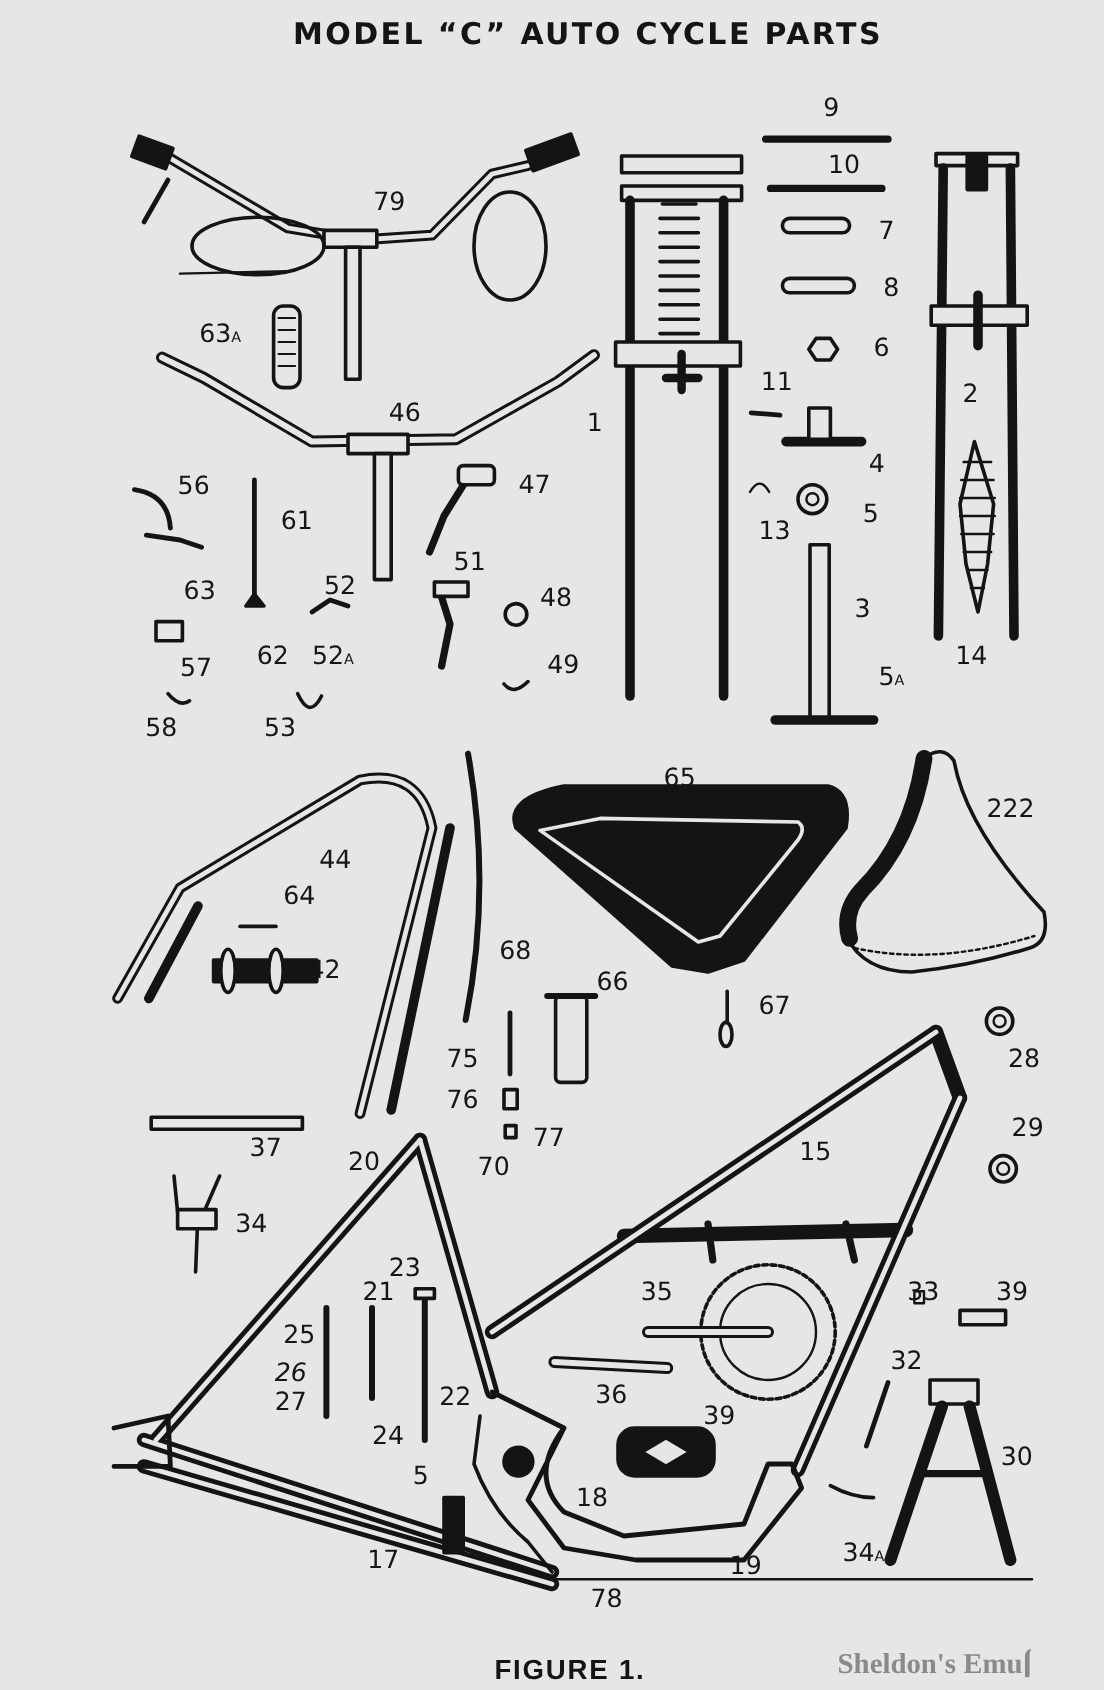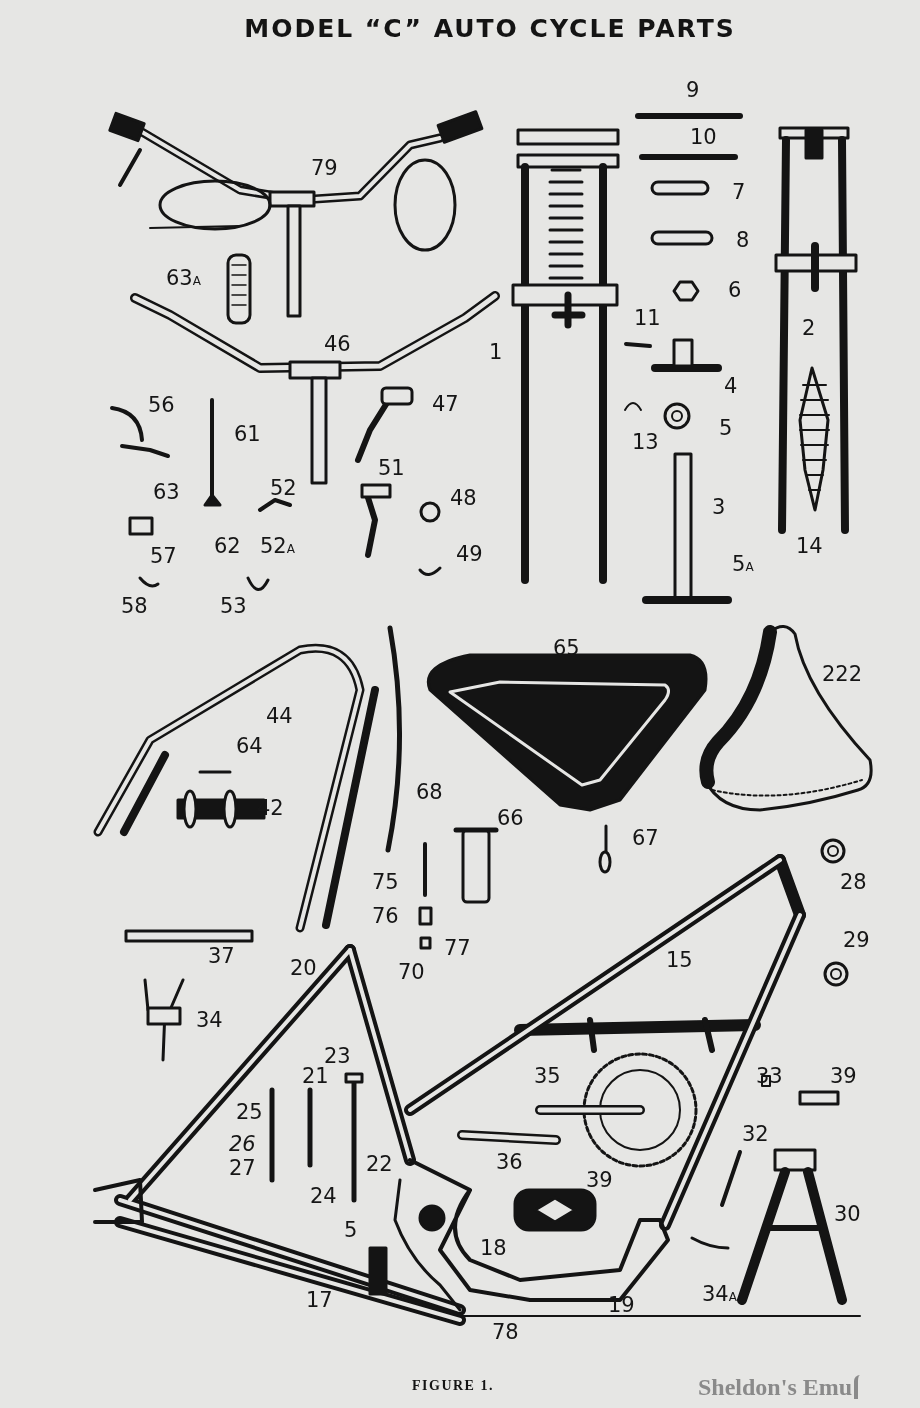--- a/index.html
+++ b/index.html
@@ -3,21 +3,21 @@
 <meta charset="utf-8">
 <style>
   html, body { margin:0; padding:0; }
   body { width:920px; height:1408px; background:#e6e6e4; position:relative; overflow:hidden;
          font-family:"DejaVu Sans", sans-serif; color:#141414; }
   .title { position:absolute; top:14px; left:0; width:980px; text-align:center;
            font-family:"DejaVu Sans", sans-serif; font-weight:bold; font-size:25px; letter-spacing:2px; }
   svg.art { position:absolute; left:0; top:0; }
   .lbl { position:absolute; font-family:"DejaVu Sans", sans-serif; font-size:21px; color:#161616; line-height:1; white-space:nowrap; }
   .lbl small { font-size:12px; }
-  .caption { position:absolute; top:1378px; left:412px; font-family:Liberation Serif, serif; font-weight:bold; font-size:14px; letter-spacing:1.5px; }
+  .caption { position:absolute; top:1378px; left:412px; font-family:Liberation Sans, sans-serif; font-weight:bold; font-size:23px; letter-spacing:1.5px; }
   .wm { position:absolute; top:1374px; left:698px; font-family:"Liberation Serif", serif; font-weight:bold; font-size:24px; color:#8a8a8a; }
 </style>
 </head>
 <body>
 
 <div class="title">MODEL “C” AUTO CYCLE PARTS</div>
 
 <svg class="art" width="920" height="1408" viewBox="0 0 920 1408" fill="none" stroke="#141414" stroke-width="3" stroke-linecap="round" stroke-linejoin="round">
 
   <g>

